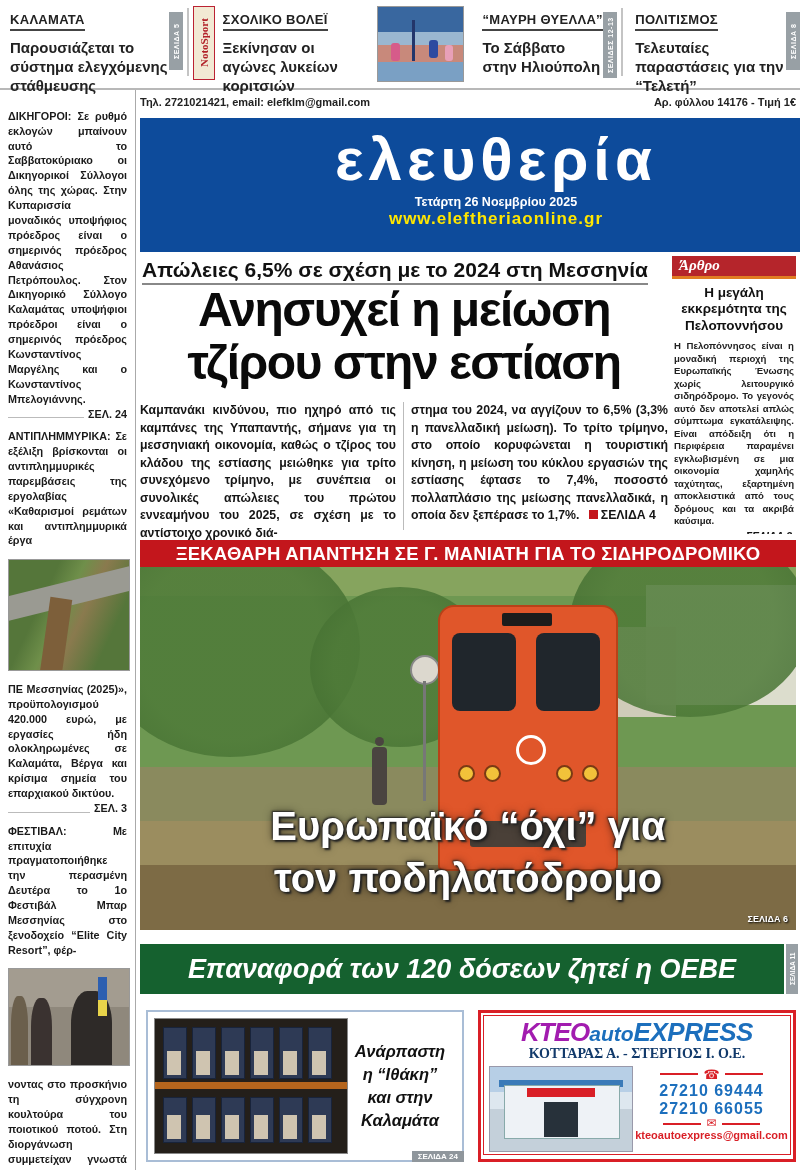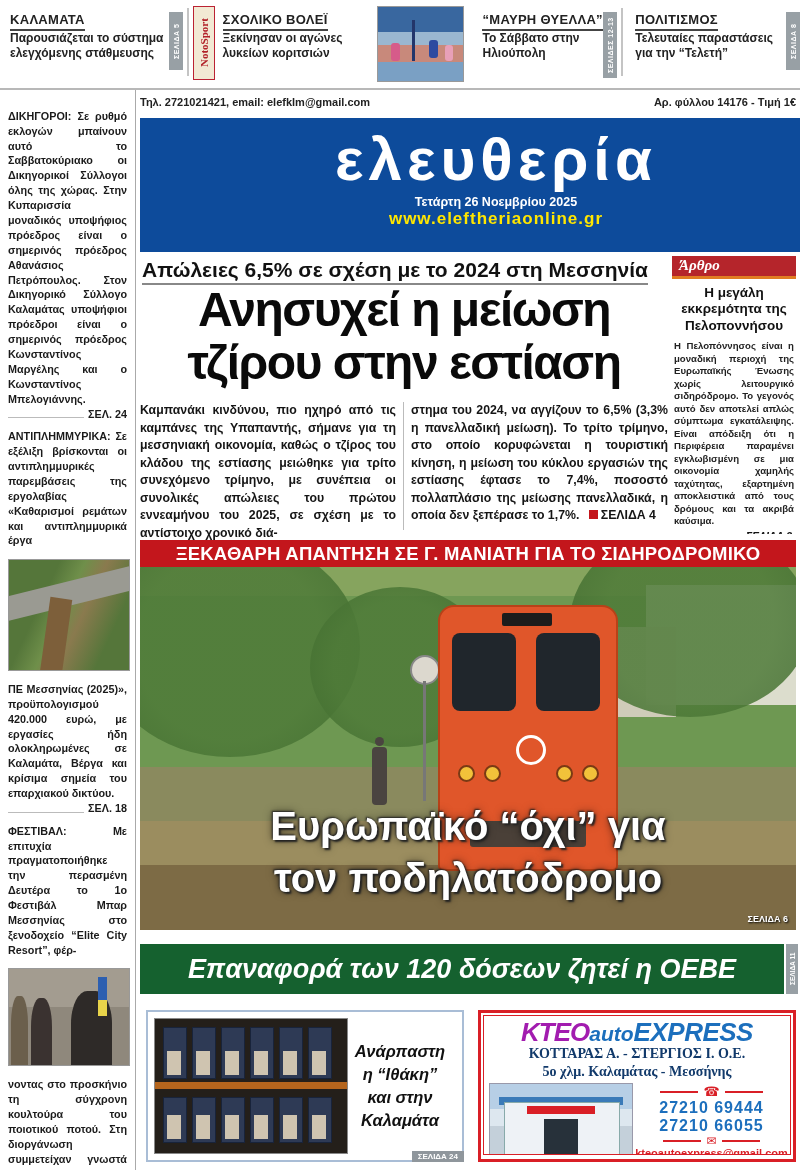--- a/index.html
+++ b/index.html
@@ -5,21 +5,21 @@
   html,body{margin:0;padding:0;background:#e8e8e8;}
   #page{position:relative;width:800px;height:1170px;background:#fff;overflow:hidden;
         font-family:"Liberation Sans", sans-serif;color:#111;}
 
   
   #top-strip{position:absolute;left:0;top:0;width:800px;height:88px;background:#fff;
              border-bottom:2px solid #b8b8b8;display:flex;align-items:flex-start;}
   .t-item{padding-top:10px;}
   .t-head{font-size:13px;font-weight:800;letter-spacing:.3px;border-bottom:2px solid #444;
           display:inline-block;padding-bottom:2px;color:#222;}
-  .t-text{font-size:12px;font-weight:700;line-height:1.28;color:#222;}
+  .t-text{font-size:15px;font-weight:700;line-height:1.28;margin-top:7px;color:#222;}
   .v-tab{width:14px;height:58px;background:#98a0a5;color:#fff;font-size:7px;font-weight:700;
          display:flex;align-items:center;justify-content:center;margin-top:12px;
          writing-mode:vertical-rl;transform:rotate(180deg);letter-spacing:.5px;}
   .v-div{width:2px;height:68px;background:#c4c4c4;margin:8px 4px 0 4px;}
   #noto{width:20px;height:72px;margin-top:6px;background:#f2e9d4;border:1px solid #b23;
         color:#b2232a;font-weight:800;font-size:11px;font-family:"Liberation Serif",serif;
         writing-mode:vertical-rl;transform:rotate(180deg);display:flex;align-items:center;
         justify-content:center;}
   #vb-photo{width:86px;height:74px;margin:6px 8px 0 6px;border:1px solid #999;
     background:linear-gradient(180deg,#39679f 0 34%,#9ab7d0 34% 52%,#c8897b 52% 74%,#7aa0c4 74% 100%);
@@ -197,21 +197,21 @@
     <p class="s-sec">
       <b class="s-title">ΑΝΤΙΠΛΗΜΜΥΡΙΚΑ:</b>
       <span>Σε εξέλιξη βρίσκονται οι αντιπλημμυρικές παρεμβάσεις της εργολαβίας «Καθαρισμοί ρεμάτων και αντιπλημμυρικά έργα</span>
     </p>
     <div class="s-photo" id="aerial-photo">
       <div class="road"></div>
       <div class="gully"></div>
     </div>
     <p class="s-sec">
       <span>ΠΕ Μεσσηνίας (2025)», προϋπολογισμού 420.000 ευρώ, με εργασίες ήδη ολοκληρωμένες σε Καλαμάτα, Βέργα και κρίσιμα σημεία του επαρχιακού δικτύου.</span>
-      <b class="s-pg">ΣΕΛ. 18</b>
+      <b class="s-pg">ΣΕΛ. 3</b>
     </p>
     <hr class="s-hr">
     <p class="s-sec">
       <b class="s-title">ΦΕΣΤΙΒΑΛ:</b>
       <span>Με επιτυχία πραγματοποιήθηκε την περασμένη Δευτέρα το 1ο Φεστιβάλ Μπαρ Μεσσηνίας στο ξενοδοχείο “Elite City Resort”, φέρ-</span>
     </p>
     <div class="s-photo" id="festival-photo">
       <div class="f3"></div>
       <div class="f2"></div>
       <div class="f1"></div>
@@ -306,21 +306,20 @@
     <div id="ithaki-text">Ανάρπαστη η “Ιθάκη” και στην Καλαμάτα</div>
     <div id="ithaki-tag">ΣΕΛΙΔΑ 24</div>
   </div>
 
   <div id="kteo-box">
     <div id="kteo-inner">
       <div id="kteo-brand">
         <span class="k1">KTEO</span><span class="k2">auto</span><span class="k3">EXPRESS</span>
       </div>
       <div class="kteo-line">ΚΟΤΤΑΡΑΣ Α. - ΣΤΕΡΓΙΟΣ Ι. Ο.Ε.</div>
-      <div class="kteo-line">5ο χλμ. Καλαμάτας - Μεσσήνης</div>
       <div id="kteo-bottom">
         <div id="kteo-photo">
           <div class="roof"></div>
             <div class="bld"></div>
             <div class="sign"></div>
             <div class="door"></div>
         </div>
         <div id="kteo-right">
           <div class="icon-row">
             <span class="ln"></span>

